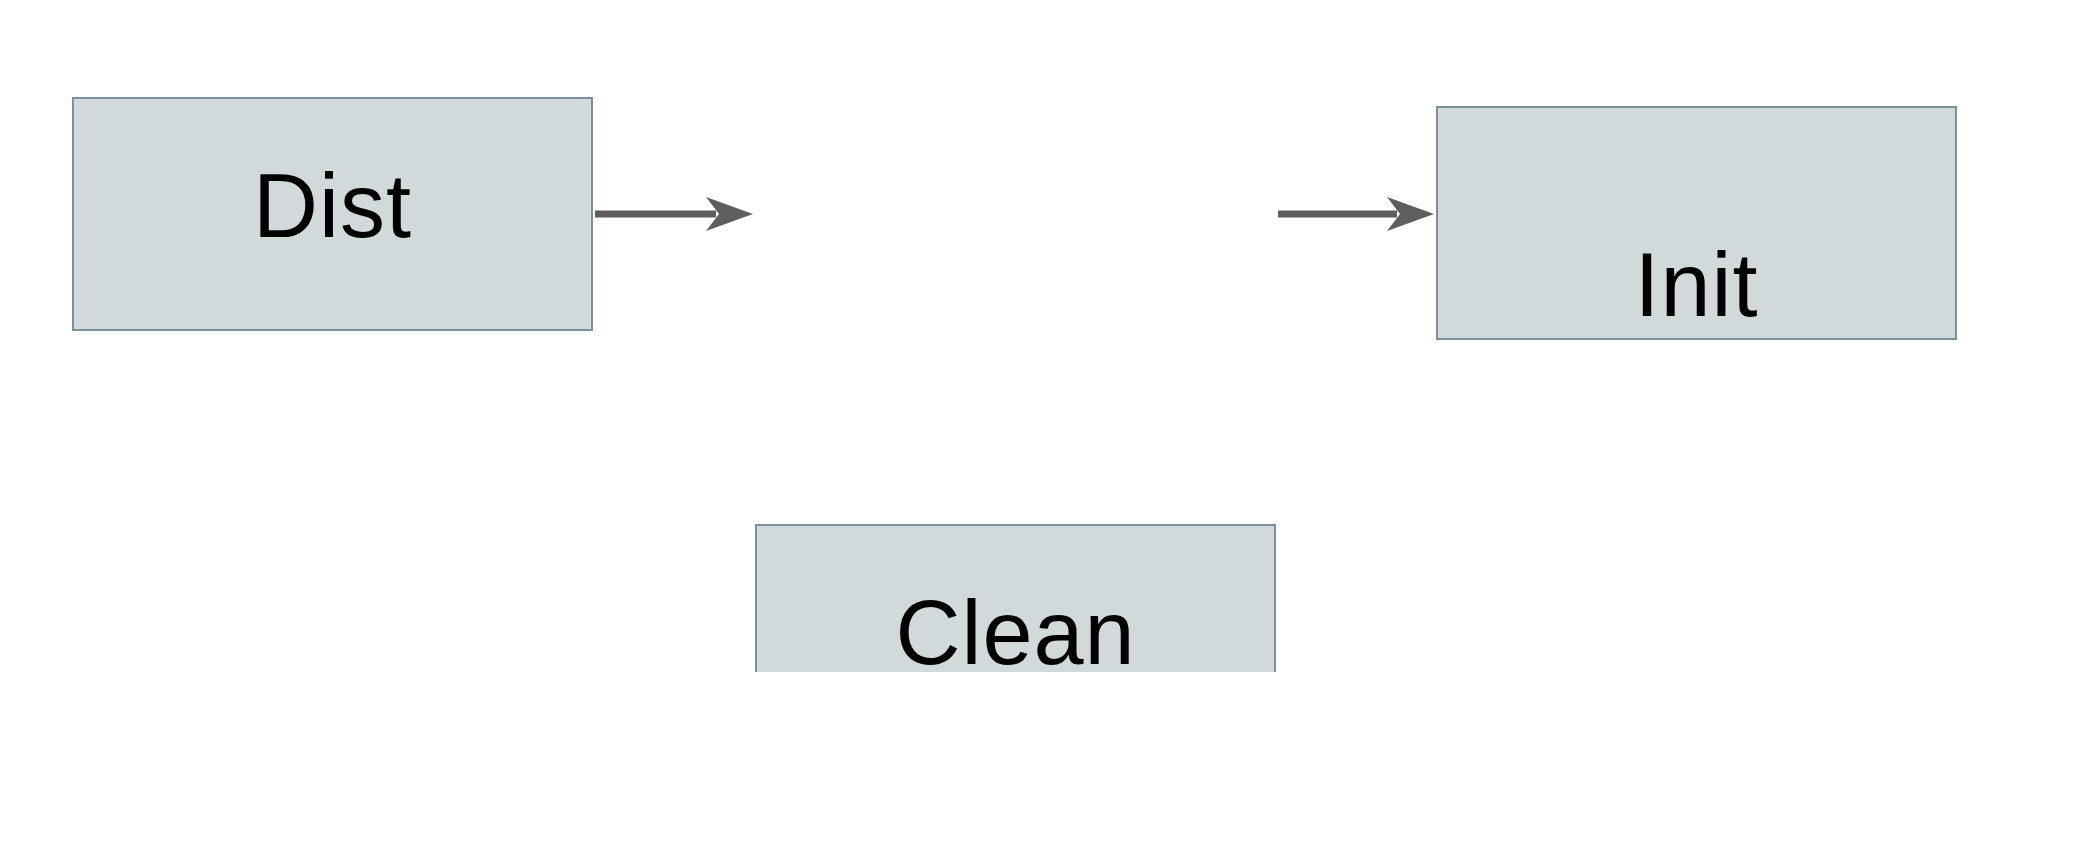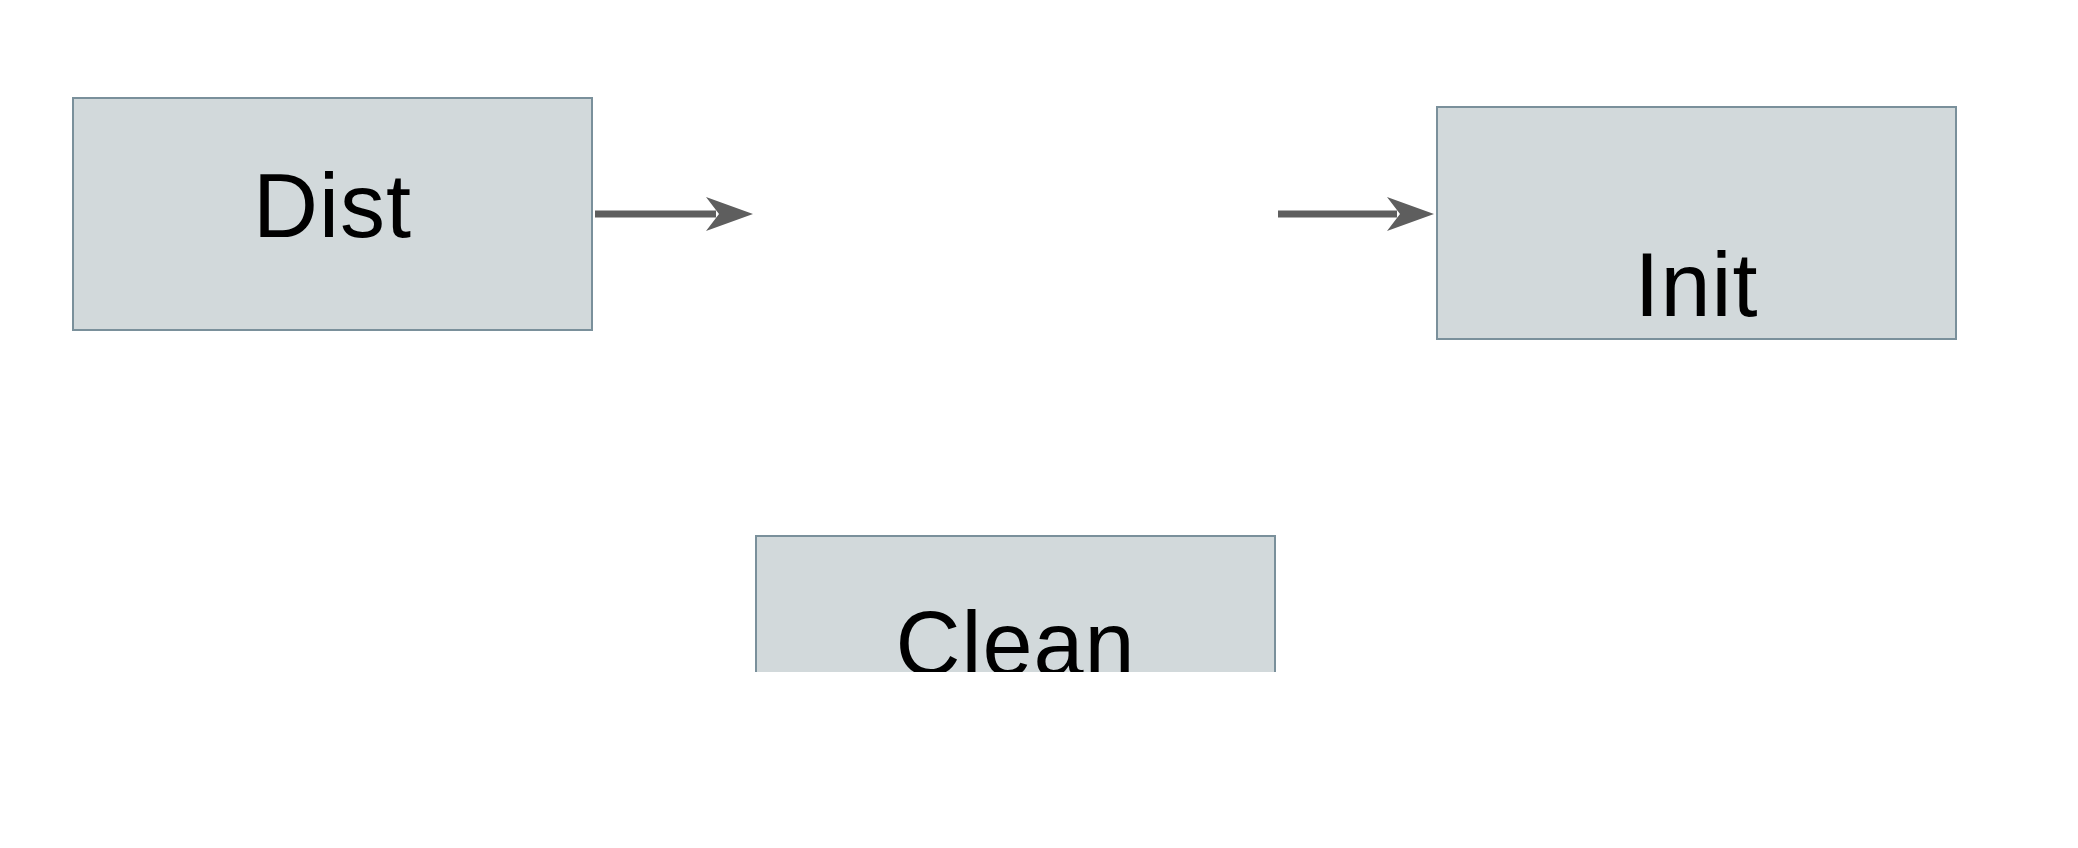--- a/index.html
+++ b/index.html
@@ -32,21 +32,21 @@
     font-weight: 400;
     letter-spacing: 1px;
     color: var(--text-color, #000000);
     line-height: 1;
     transform: translateY(-8px);
     white-space: nowrap;
   }
   #node-dist    { left: 72px;   top: 97px; }
   #node-compile { left: 755px;  top: 97px; }
   #node-init    { left: 1436px; top: 106px; align-items: flex-end; }
-  #node-clean   { left: 755px;  top: 535px; }
+  #node-clean   { left: 755px;  top: 524px; }
 
   #edges {
     position: absolute;
     left: 0;
     top: 0;
     width: 2078px;
     height: 848px;
     pointer-events: none;
   }
   .arrow-line {

